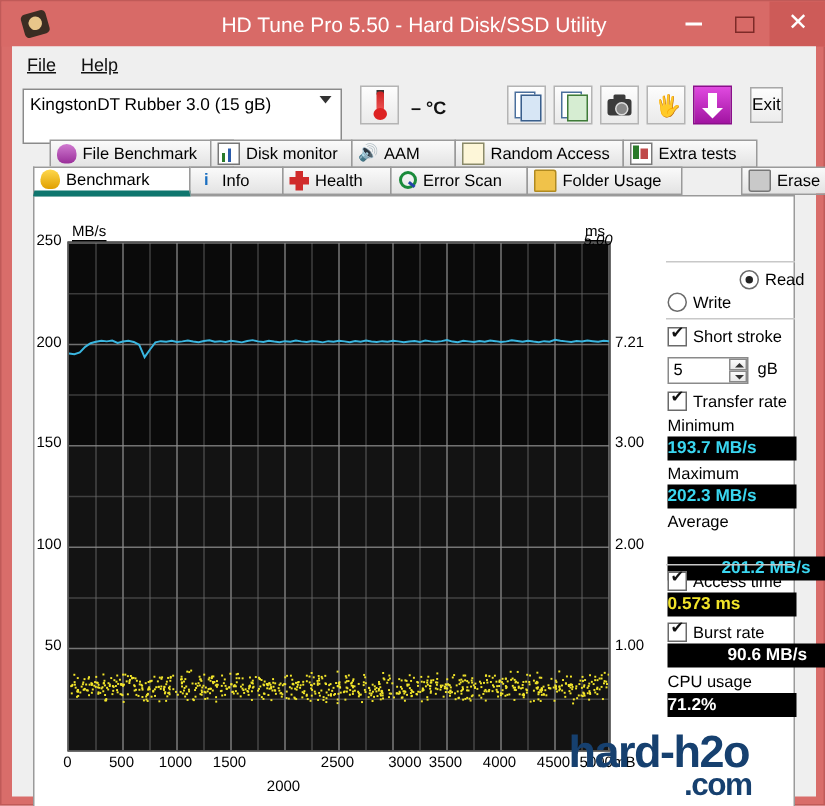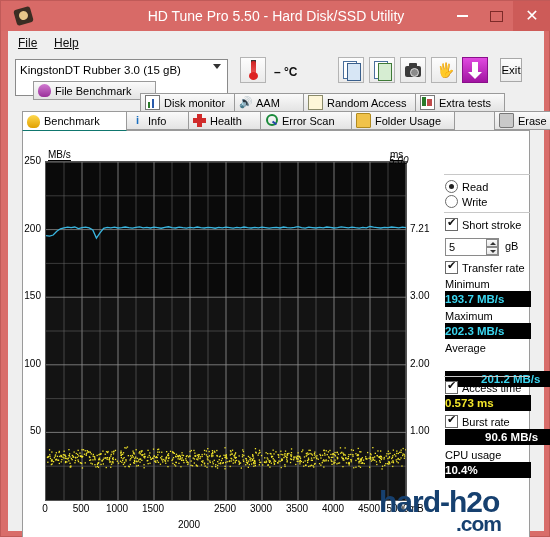--- a/index.html
+++ b/index.html
@@ -85,21 +85,21 @@
   .down-arrow::after{content:"";position:absolute;left:-4px;top:10px;
         width:0;height:0;border-left:7px solid transparent;
         border-right:7px solid transparent;border-top:7px solid #fff;}
   .exit-btn{position:absolute;left:492px;top:5px;width:22px;height:24px;
         background:linear-gradient(#fdfdfd,#ececec);border:1px solid #a8a8a8;
         box-sizing:border-box;font-size:11.5px;color:#000;
         line-height:22px;text-align:center;}
   .tab{position:absolute;height:19px;background:linear-gradient(#fafafa,#e3e3e3);
        border:1px solid #9a9a9a;box-sizing:border-box;display:flex;
        align-items:center;padding-left:4px;white-space:nowrap;}
-  .tab.sel{background:#fff;border-bottom:1px solid #0f766e;z-index:5;height:20px;}
+  .tab.sel{background:#fff;border-bottom:4px solid #0f766e;z-index:5;height:20px;}
   .tab .tico{width:13px;height:13px;margin-right:4px;position:relative;
        flex:0 0 auto;}
   .tab .tlbl{font-size:11px;}
   .tabs-body{position:absolute;left:14px;top:99px;width:508px;height:424px;
        background:#fff;border:1px solid #9a9a9a;box-sizing:border-box;}
 
   
   .ic-bulb{background:linear-gradient(#ffd84d,#e0a000);border-radius:50% 50% 40% 40%;}
   .ic-bulb-p{background:linear-gradient(#d07ad0,#9a2f9a);border-radius:50% 50% 40% 40%;}
   .ic-bars{background:#fff;border:1px solid #777;}
@@ -230,21 +230,21 @@
       <div class="tbtn" id="tb-hand">
         <div class="hand-ic">🖐</div>
       </div>
       <div class="tbtn" id="tb-down">
         <div class="down-arrow"></div>
       </div>
       <div class="exit-btn">Exit</div>
     </div>
 
     <div id="tabs-row1">
-        <div class="tab" style="left: 25px; top: 50px; width: 123px;">
+        <div class="tab" style="left: 25px; top: 62px; width: 123px;">
           <span class="tico ic-bulb-p"></span>
           <span class="tlbl">File Benchmark</span>
         </div>
         <div class="tab" style="left: 132px; top: 62px; width: 95px;">
           <span class="tico ic-bars"></span>
           <span class="tlbl">Disk monitor</span>
         </div>
         <div class="tab" style="left: 226px; top: 62px; width: 70px;">
           <span class="tico ic-spk">🔊</span>
           <span class="tlbl">AAM</span>
@@ -1218,30 +1218,30 @@
       <div class="axis-lbl" style="left: 409px; top: 221.6px;">7.21</div>
       <div class="axis-lbl" style="left: 388px; top: 154px; font-style: italic;">5.00</div>
     </div>
   <div id="xtick-holder">
       <div class="axis-lbl" style="left: 24px; top: 502px; width: 40px; text-align: center;">0</div>
       <div class="axis-lbl" style="left: 60px; top: 502px; width: 40px; text-align: center;">500</div>
       <div class="axis-lbl" style="left: 96px; top: 502px; width: 40px; text-align: center;">1000</div>
       <div class="axis-lbl" style="left: 132px; top: 502px; width: 40px; text-align: center;">1500</div>
       <div class="axis-lbl" style="left: 168px; top: 502px; width: 40px; text-align: center; margin-top: 16px;">2000</div>
       <div class="axis-lbl" style="left: 204px; top: 502px; width: 40px; text-align: center;">2500</div>
-      <div class="axis-lbl" style="left: 240px; top: 502px; width: 40px; text-align: center;">3000</div>
+      <div class="axis-lbl" style="left: 240px; top: 502px; width: 40px; text-align: right;">3000</div>
       <div class="axis-lbl" style="left: 276px; top: 502px; width: 40px; text-align: center;">3500</div>
       <div class="axis-lbl" style="left: 312px; top: 502px; width: 40px; text-align: center;">4000</div>
       <div class="axis-lbl" style="left: 348px; top: 502px; width: 40px; text-align: center;">4500</div>
       <div class="axis-lbl" style="left: 384px; top: 502px; width: 40px; text-align: center;">5000mB</div>
     </div>
 
   <div class="sep" style="top:173px;"></div>
 
-  <div class="radio-row" style="top:179px;">
+  <div class="radio-row" style="top:179px;margin-left:48px;">
     <span class="radio on"></span>
     <span>Read</span>
   </div>
   <div class="radio-row" style="top:194px;">
     <span class="radio"></span>
     <span>Write</span>
   </div>
   <div class="sep" style="top:211px;"></div>
 
   <div class="chk-row" style="top:217px;">
@@ -1274,17 +1274,17 @@
   </div>
   <div class="stat-val yellow" style="top:394px;">0.573 ms</div>
 
   <div class="chk-row" style="top:414px;">
     <span class="chk on"></span>
     <span>Burst rate</span>
   </div>
   <div class="stat-val white" style="top:428px;padding-left:40px;">90.6 MB/s</div>
 
   <div class="stat-lbl" style="top:448px;">CPU usage</div>
-  <div class="stat-val white" style="top:461px;">10.4%</div>
+  <div class="stat-val white" style="top:461px;">71.2%</div>
 
   <div class="wm wm1">hard-h2o</div>
   <div class="wm wm2">.com</div>
 </div>
 
 </body></html>

